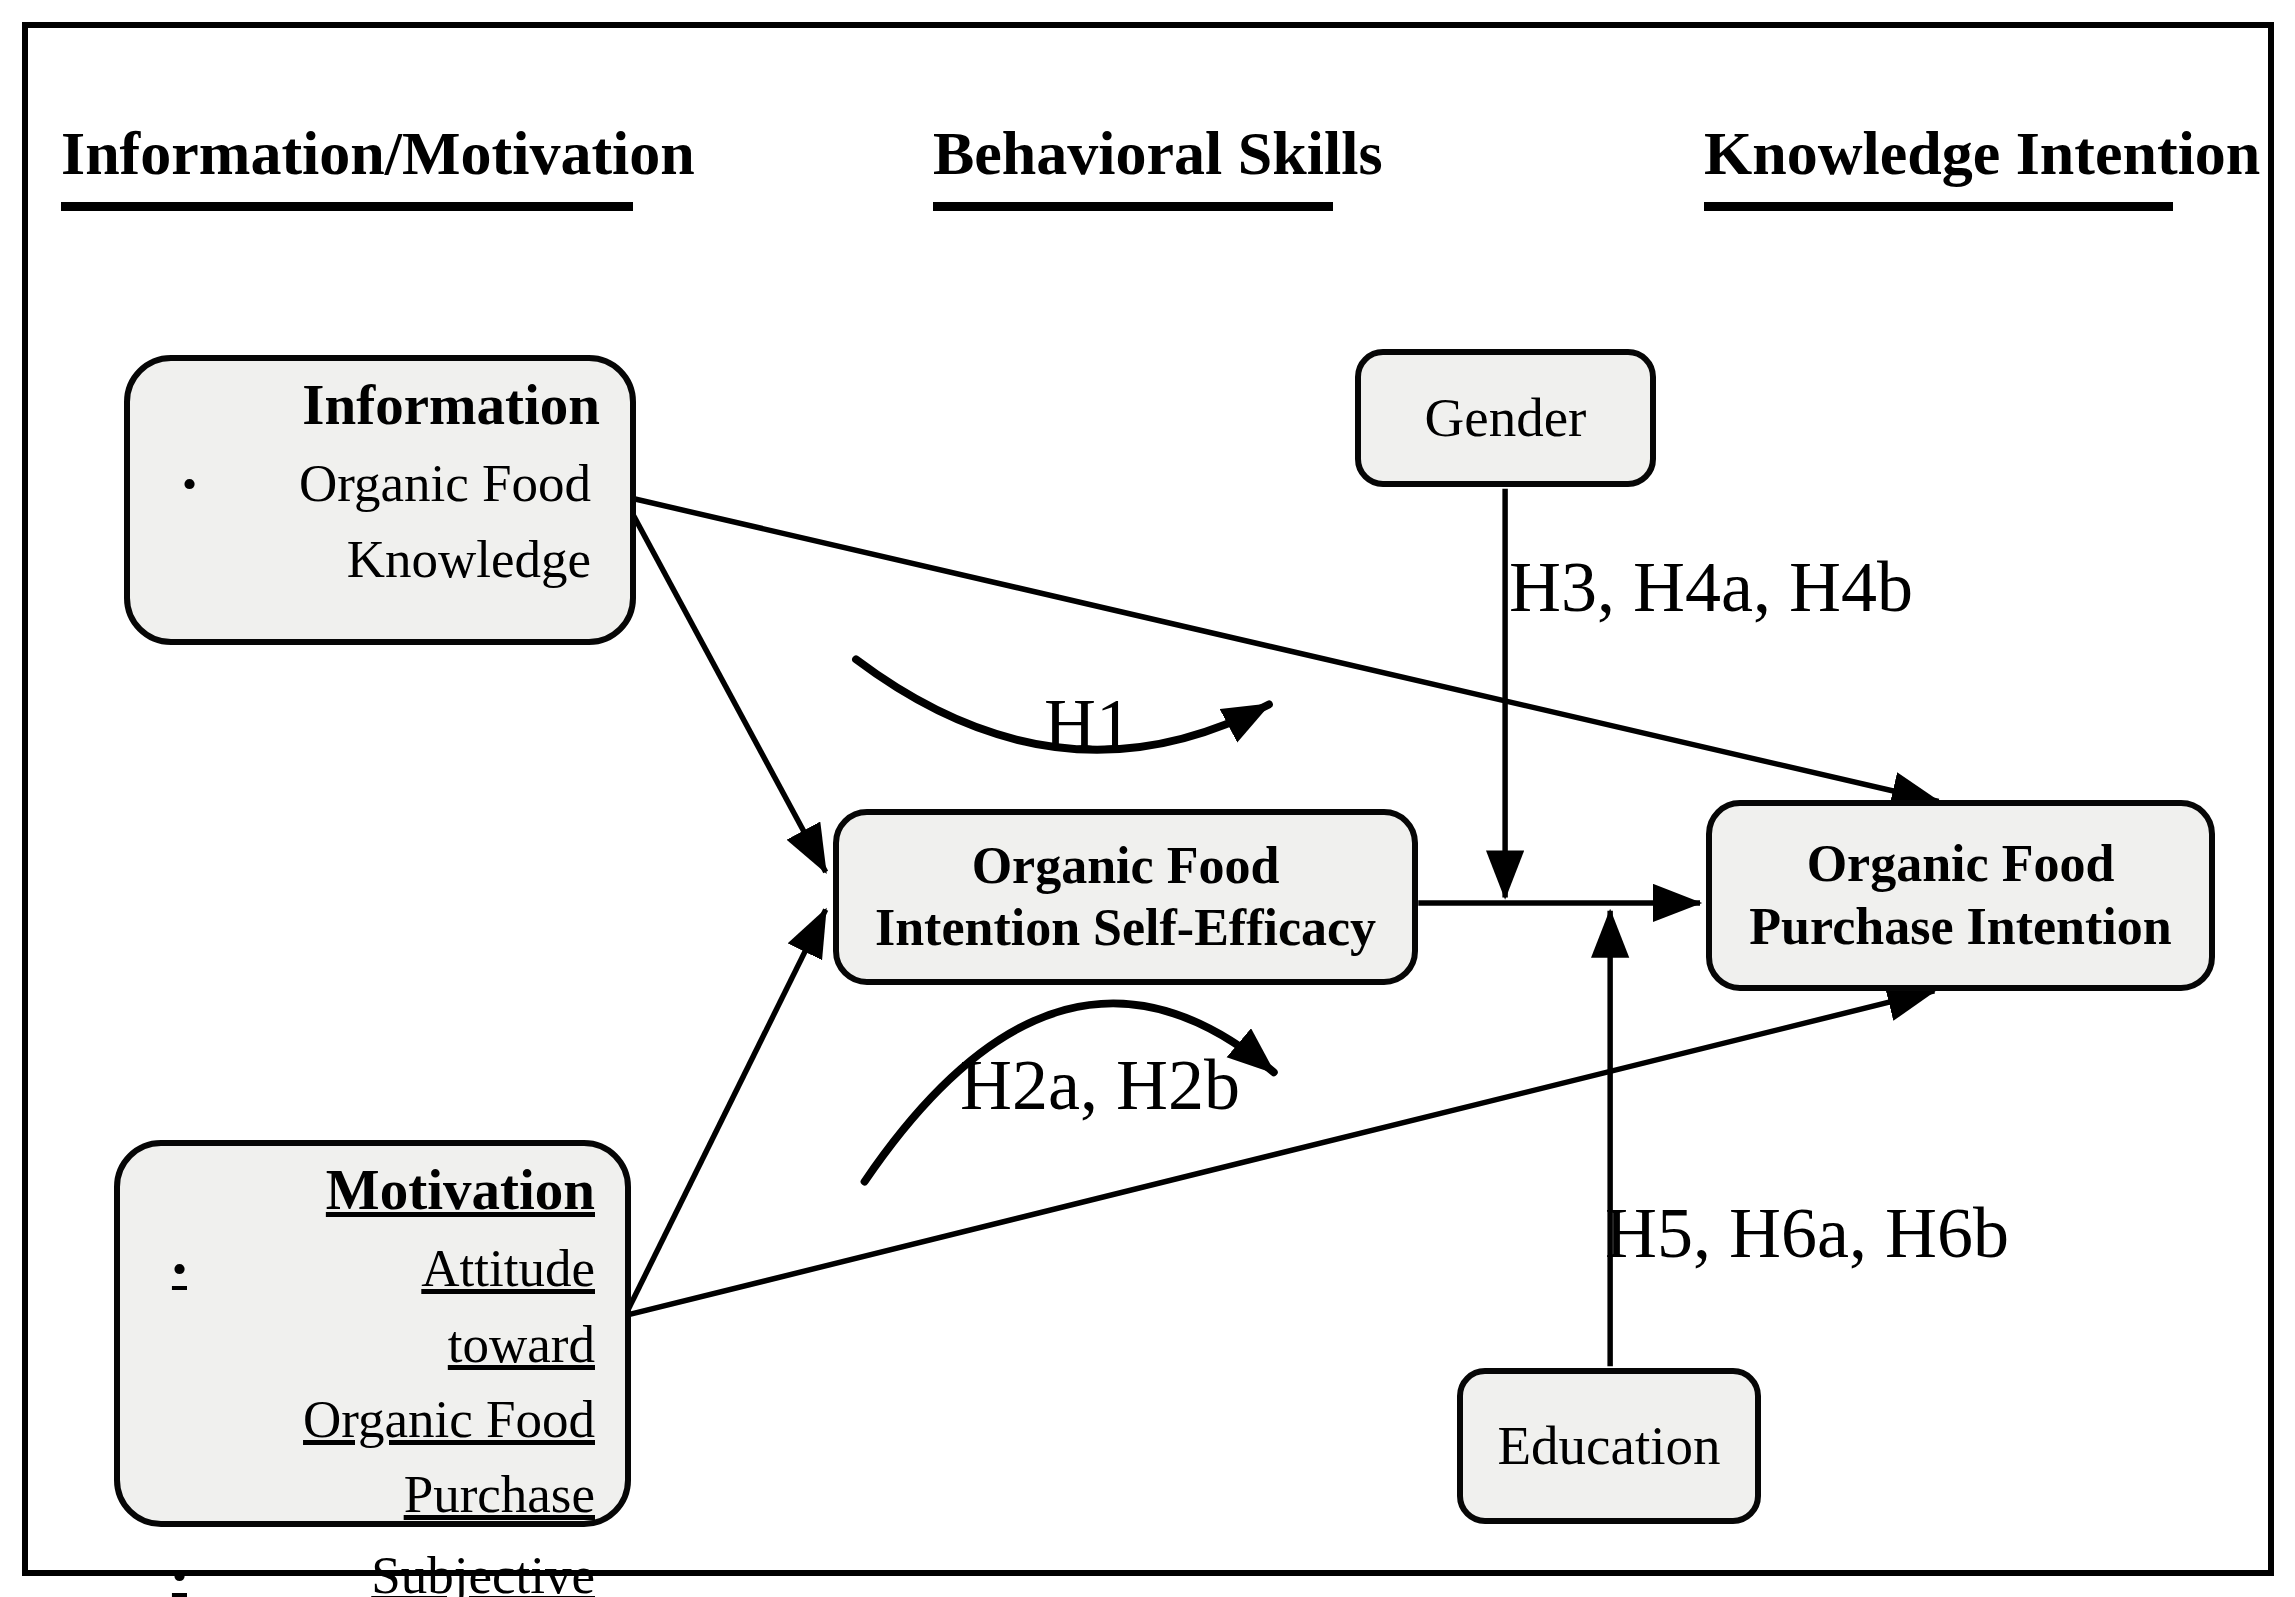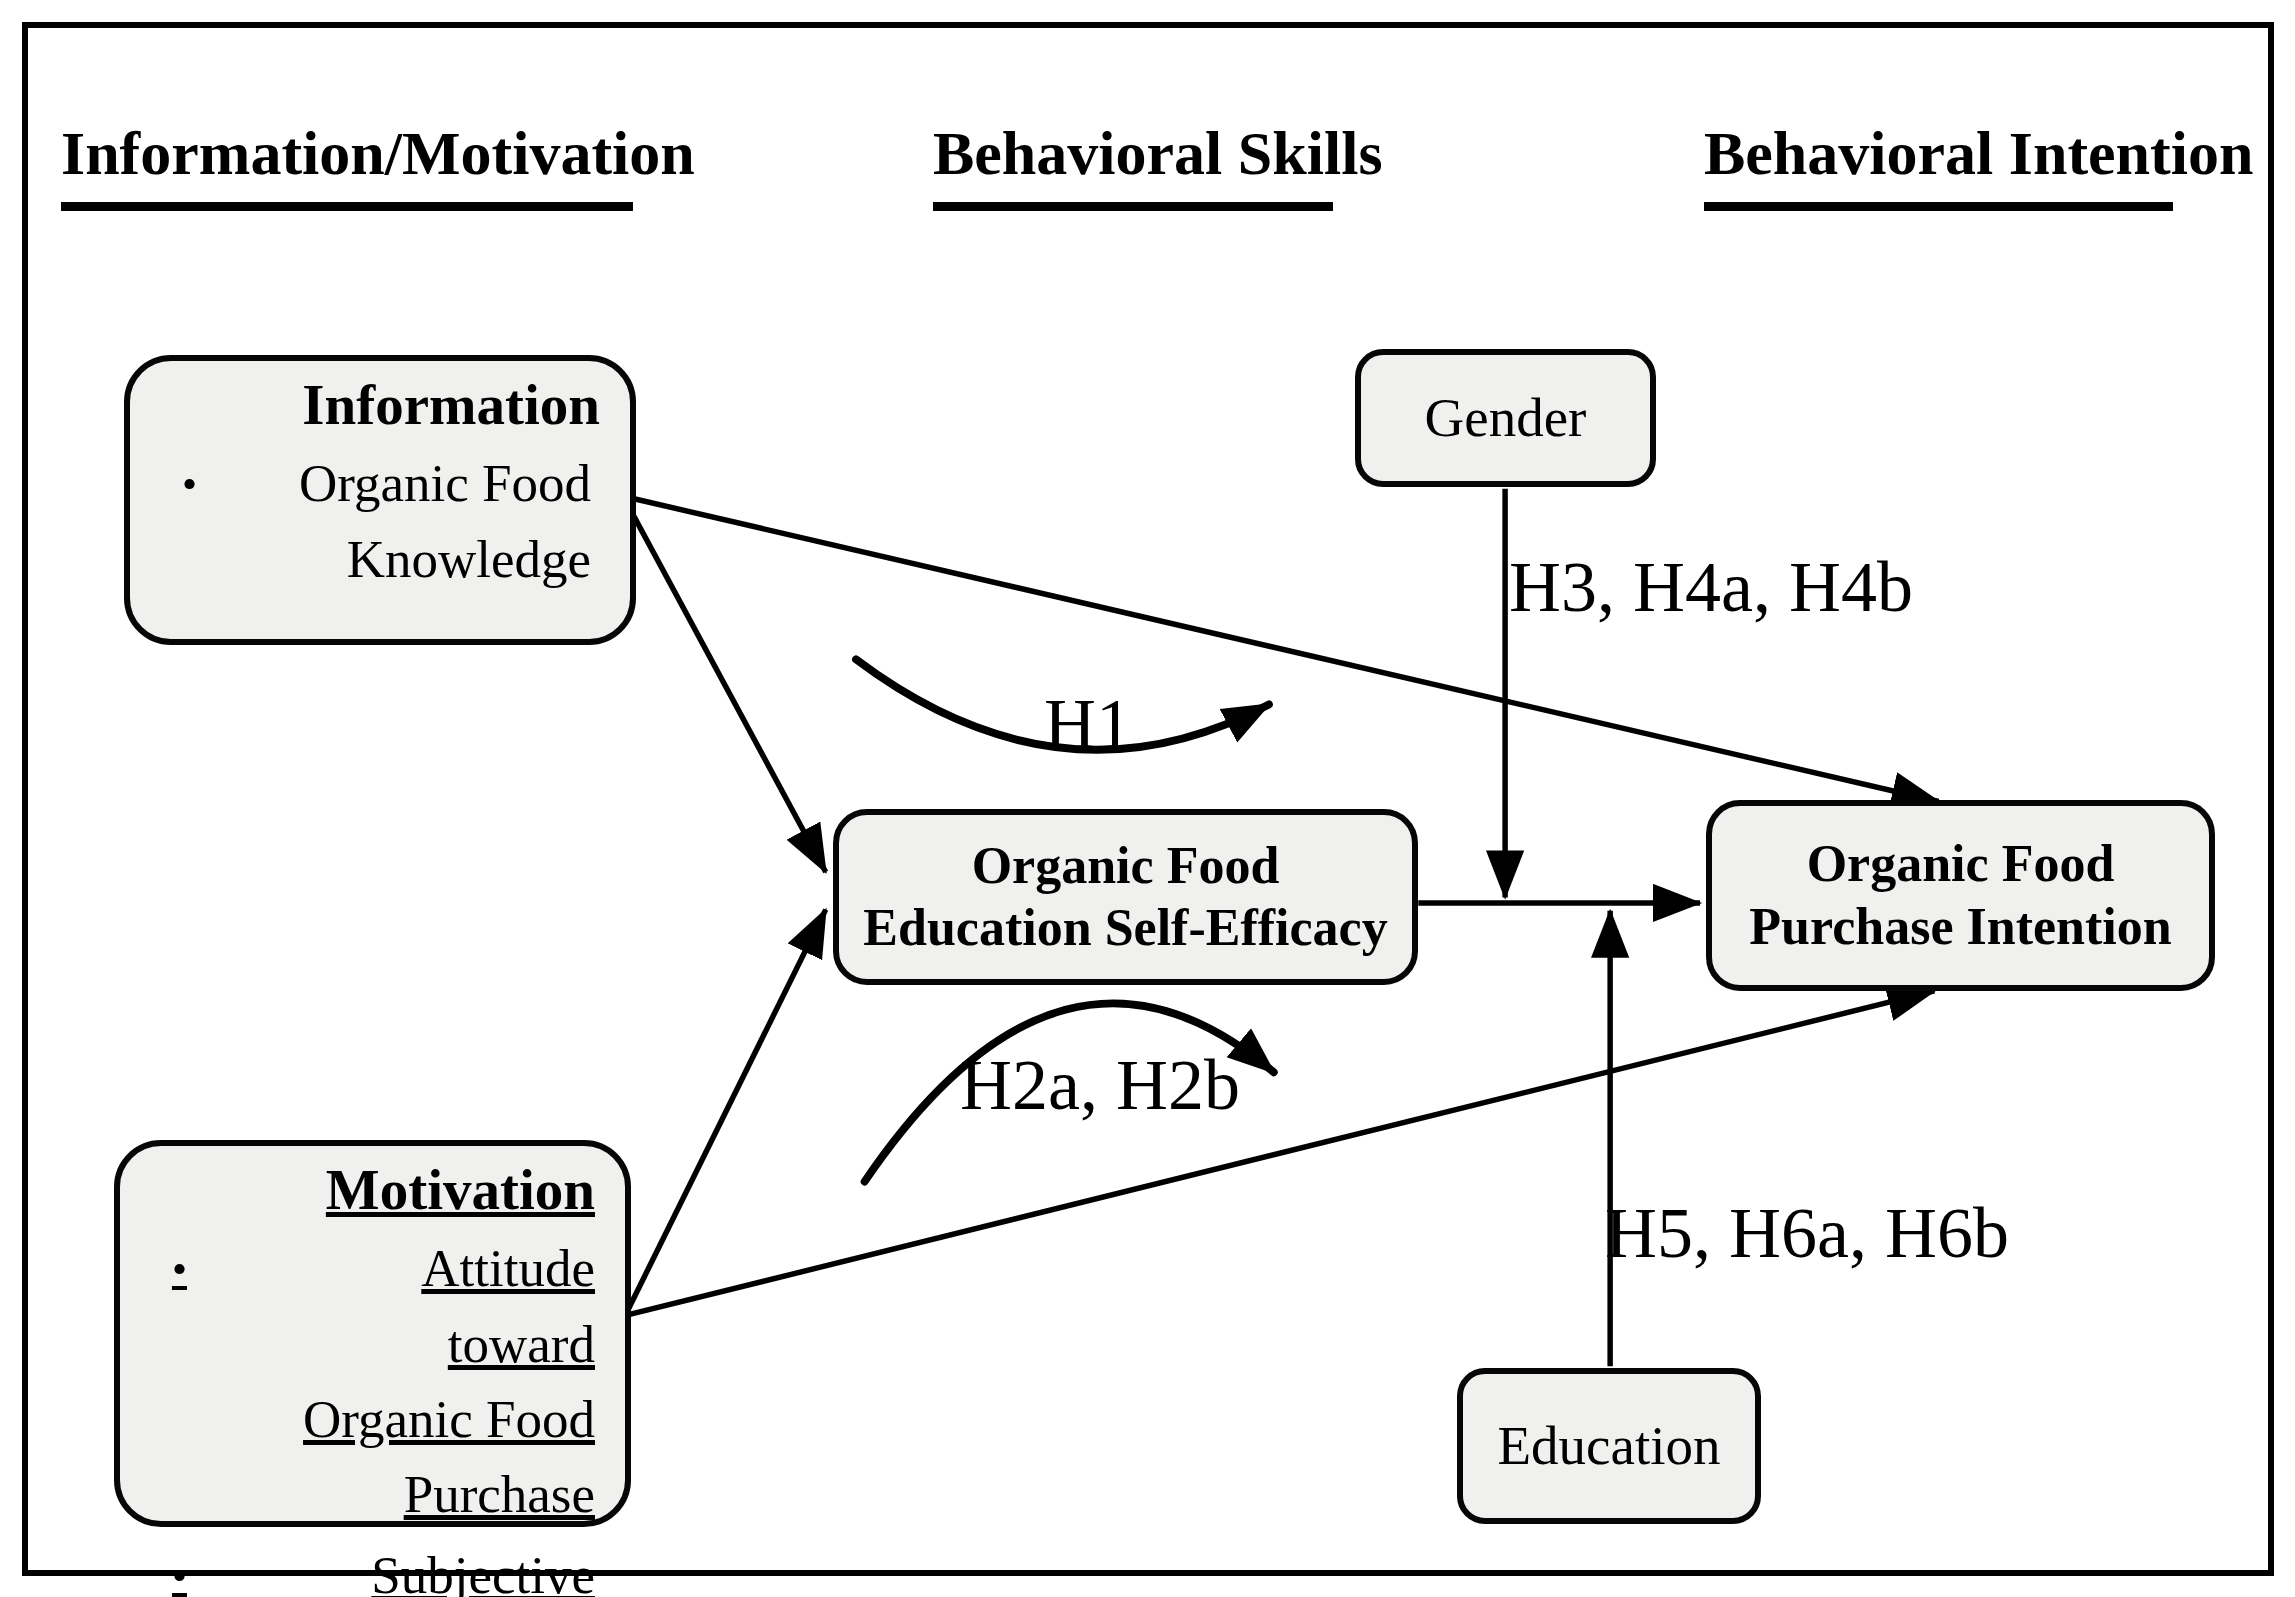--- a/index.html
+++ b/index.html
@@ -87,21 +87,21 @@
 
     <line x1="2652" y1="2250" x2="2652" y2="1500" stroke="#000000" stroke-width="9" marker-end="url(#arrow)"></line>
 
     <path d="M 1410 1086 Q 1748 1340 2090 1160" fill="none" stroke="#000000" stroke-width="13" stroke-linecap="round" marker-end="url(#arrowCurve)"></path>
 
     <path d="M 1424 1946 Q 1748 1470 2098 1766" fill="none" stroke="#000000" stroke-width="13" stroke-linecap="round" marker-end="url(#arrowCurve)"></path>
   </svg>
 
   <div class="col-header hdr-1">Information/Motivation</div>
   <div class="col-header hdr-2">Behavioral Skills</div>
-  <div class="col-header hdr-3">Behavioral Intention</div>
+  <div class="col-header hdr-3">Knowledge Intention</div>
 
   <div class="node node-big" style="left:124px;top:355px;width:512px;height:290px;">
     <div class="node-title">Information</div>
     <div class="bullet-row">
       <span class="bullet-dot">•</span>
       <span class="bullet-text">
         <div>Organic Food</div>
         <div>Knowledge</div>
       </span>
     </div>
@@ -128,21 +128,21 @@
   <div class="node node-plain" style="left:1355px;top:349px;width:301px;height:138px;">
     <span>Gender</span>
   </div>
 
   <div class="node node-plain" style="left:1457px;top:1368px;width:304px;height:156px;">
     <span>Education</span>
   </div>
 
   <div class="node node-center" style="left:833px;top:809px;width:585px;height:176px;">
     <div class="node-line">Organic Food</div>
-    <div class="node-line">Education Self-Efficacy</div>
+    <div class="node-line">Intention Self-Efficacy</div>
   </div>
 
   <div class="node node-center" style="left:1706px;top:800px;width:509px;height:191px;">
     <div class="node-line">Organic Food</div>
     <div class="node-line">Purchase Intention</div>
   </div>
 
   <div class="path-label" style="left:1088px;top:724px;">H1</div>
   <div class="path-label" style="left:1100px;top:1085px;">H2a, H2b</div>
   <div class="path-label" style="left:1711px;top:587px;">H3, H4a, H4b</div>

